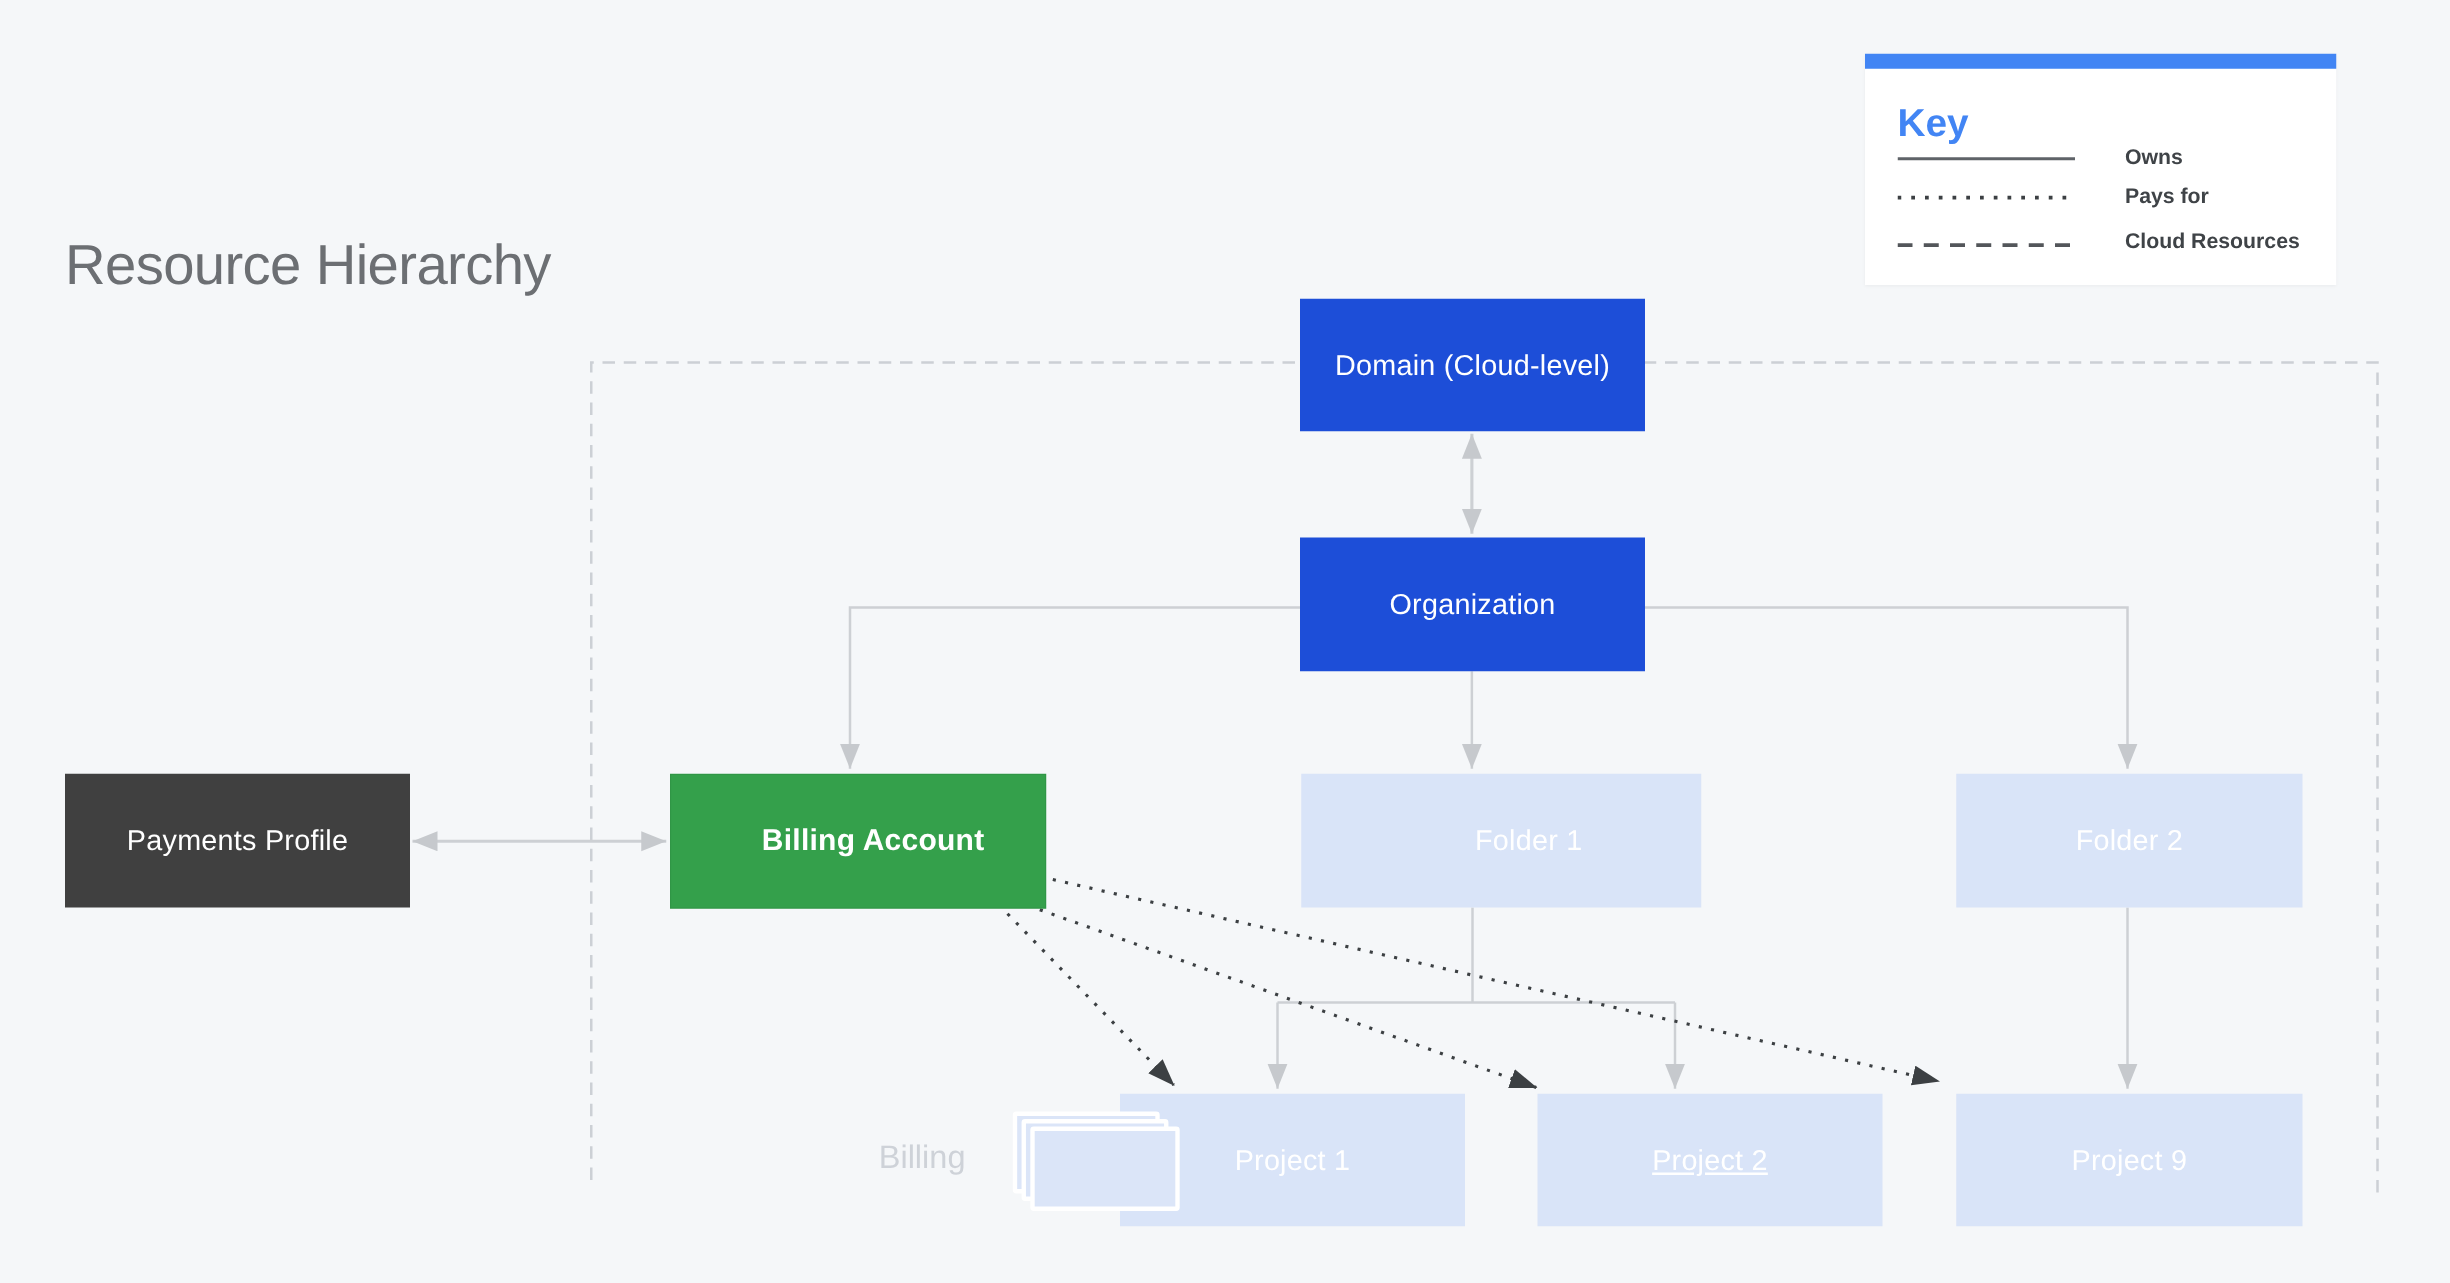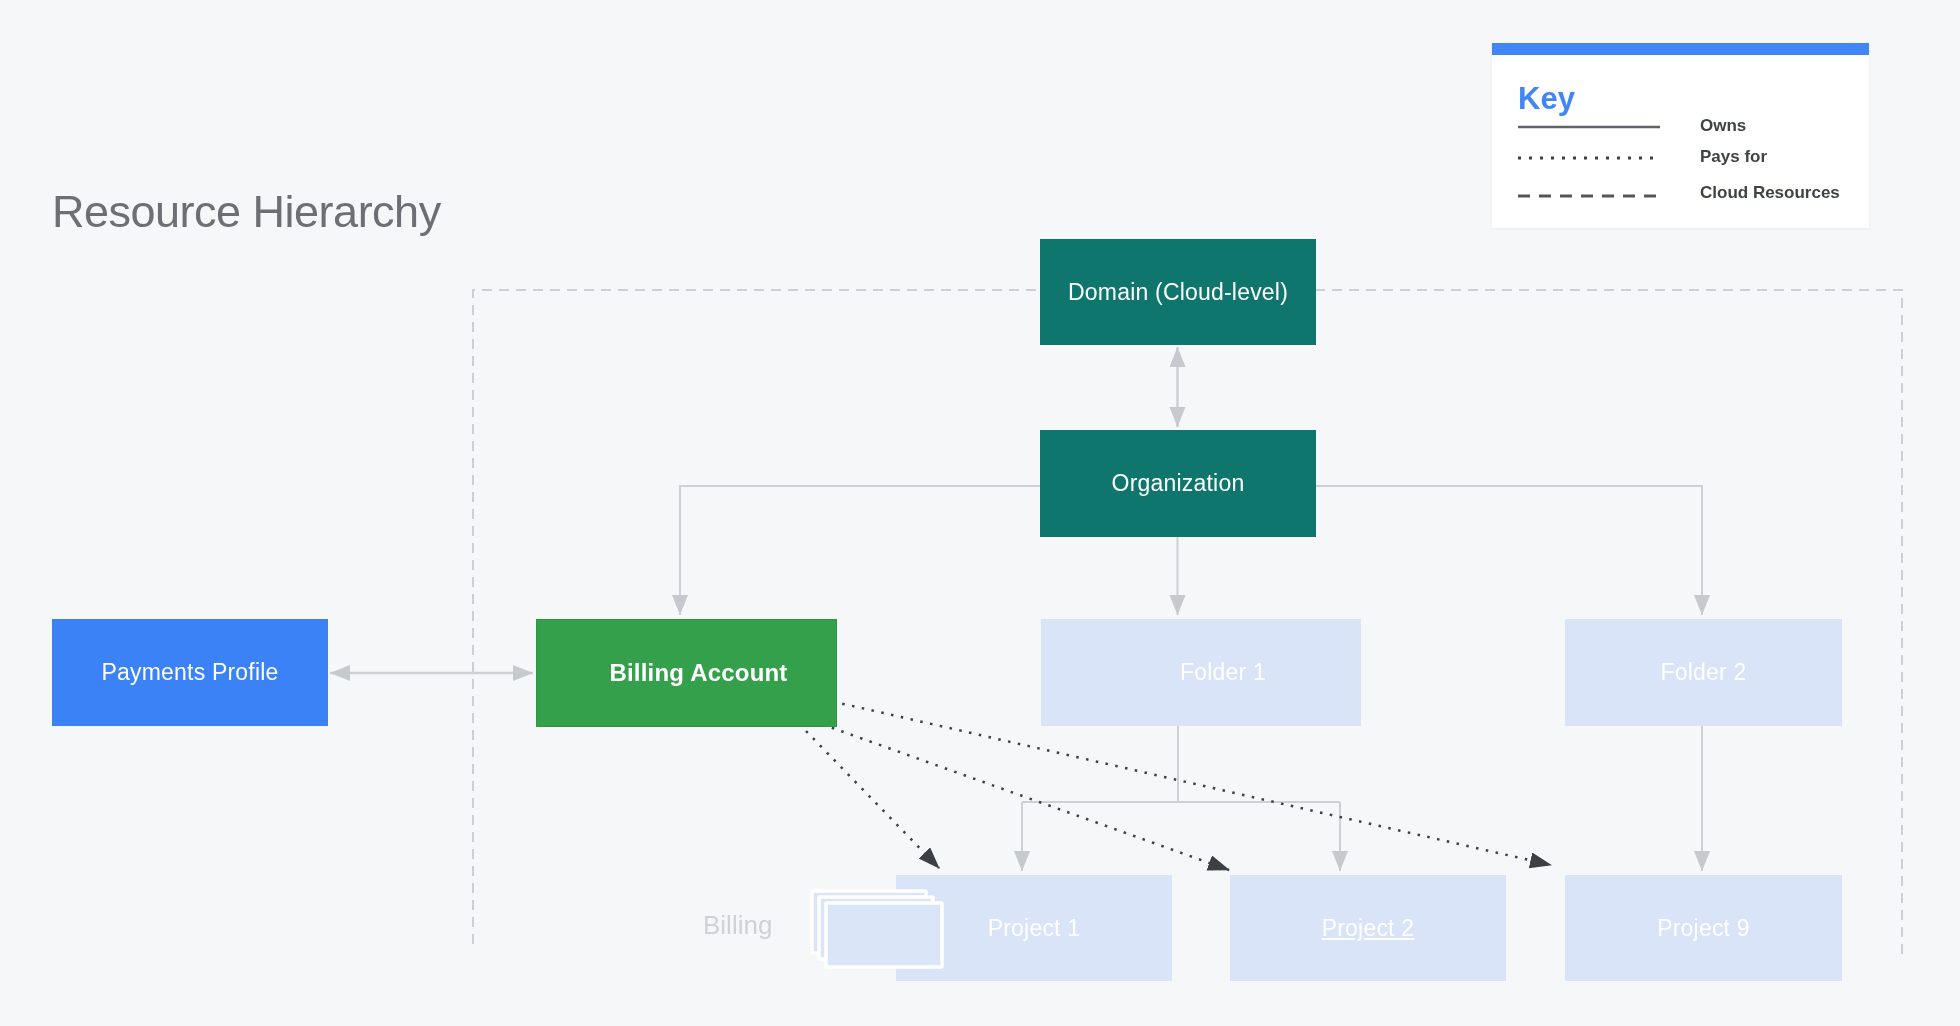--- a/index.html
+++ b/index.html
@@ -13,23 +13,23 @@
   .page-title{
     position:absolute;left:52px;top:186px;
     font-size:45px;font-weight:400;color:#6c6f73;letter-spacing:-0.5px;
   }
   
   .node{
     position:absolute;display:flex;align-items:center;justify-content:center;
     text-align:center;color:#ffffff;font-size:23px;letter-spacing:0.2px;
     z-index:2;
   }
-  .node.pink{background:#0f766e;}
+  .node.pink{background:#1d4ed8;}
   .node.blue{background:#d9e4f8;}
-  .node.cream{background:#3b82f6;}
+  .node.cream{background:#404040;}
   .node.green{background:#34a04b;font-weight:700;font-size:24px;box-shadow:inset 0 0 0 1px rgba(0,0,0,0.06);}
   #n-domain   {left:1040px;top:239px;width:276px;height:106px;}
   #n-org      {left:1040px;top:430px;width:276px;height:107px;}
   #n-payments {left:52px;  top:619px;width:276px;height:107px;}
   #n-billing  {left:536px; top:619px;width:277px;height:108px;padding-left:24px;}
   #n-folder1  {left:1041px;top:619px;width:276px;height:107px;padding-left:44px;}
   #n-folder2  {left:1565px;top:619px;width:277px;height:107px;}
   #n-project1 {left:896px; top:875px;width:276px;height:106px;}
   #n-project2 {left:1230px;top:875px;width:276px;height:106px;text-decoration:underline;}
   #n-project3 {left:1565px;top:875px;width:277px;height:106px;}

